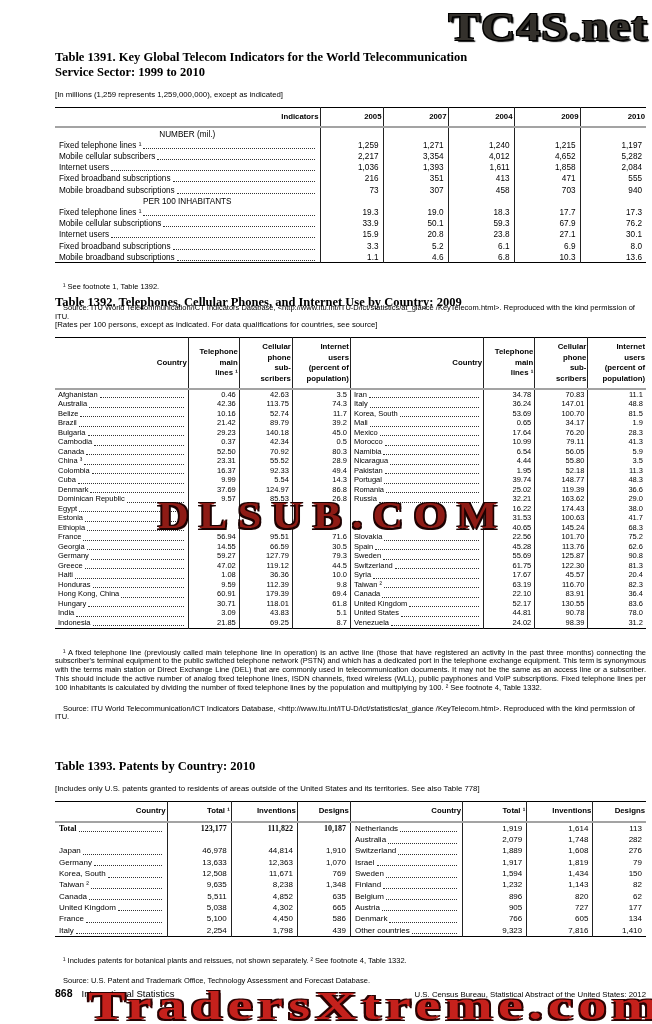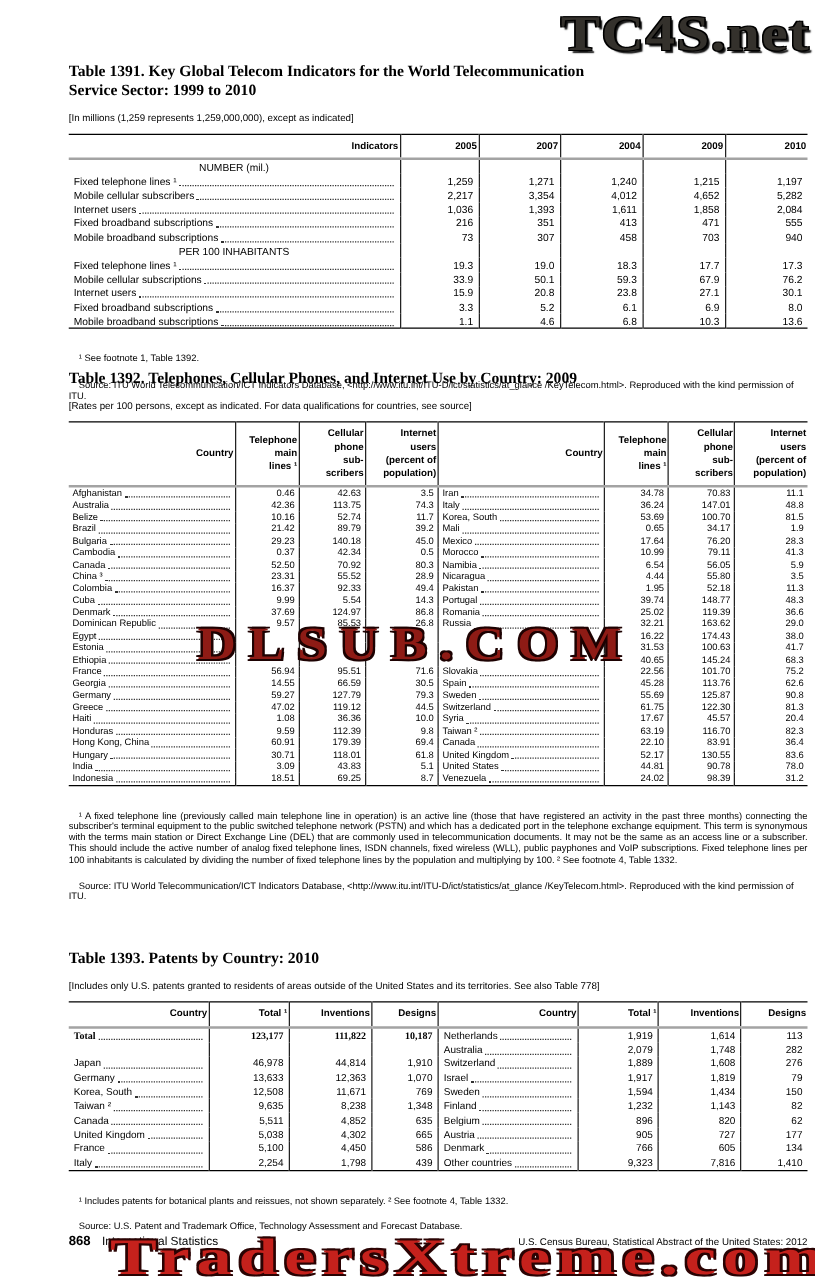--- a/index.html
+++ b/index.html
@@ -785,21 +785,21 @@
     <td class="num rh">78.0</td>
   </tr>
 
   <tr>
     <td class="stub lh">
       <div class="stub-flex">
                 <span class="nm">Indonesia</span>
                 <span class="leader"></span>
               </div>
     </td>
-    <td class="num lh">18.51</td>
+    <td class="num lh">21.85</td>
     <td class="num lh">69.25</td>
     <td class="num lh">8.7</td>
     <td class="stub rh">
       <div class="stub-flex">
                 <span class="nm">Venezuela</span>
                 <span class="leader"></span>
               </div>
     </td>
     <td class="num rh">24.02</td>
     <td class="num rh">98.39</td>

